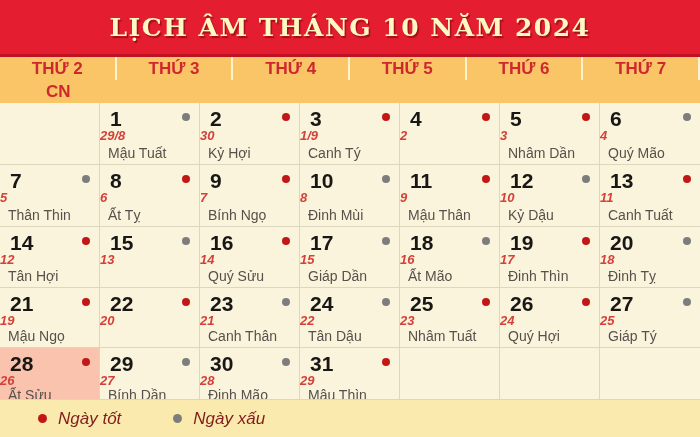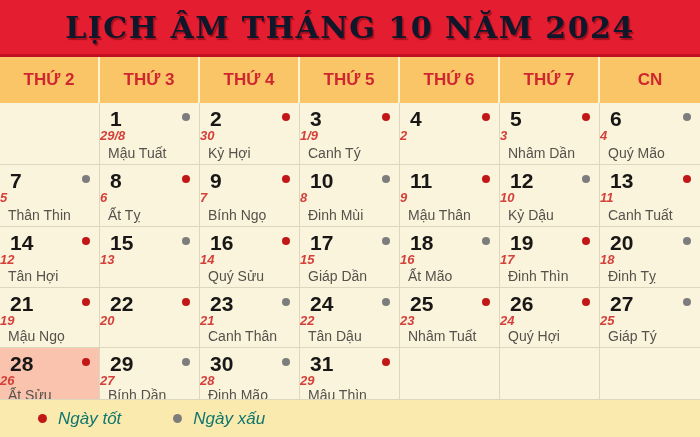--- a/index.html
+++ b/index.html
@@ -10,28 +10,28 @@
   }
   
   .title-bar{
     height:57px;background:var(--header-red);
     border-bottom:3px solid var(--header-red-dark);
     display:flex;align-items:center;justify-content:center;
     box-sizing:border-box;
   }
   .title{
     font-family:"DejaVu Serif",serif;font-weight:bold;
-    font-size:30px;color:#0f172a;letter-spacing:1.5px;
+    font-size:25px;color:#fef9c3;letter-spacing:1.5px;
     text-shadow:1.5px 1.5px 1px rgba(105,0,12,.55);
     white-space:nowrap;
   }
   
   .weekdays{
     height:46px;background:var(--weekday-bg);
-    display:grid;grid-template-columns:repeat(7,1fr);
+    display:grid;grid-template-columns:repeat(6,1fr);
   }
   .weekday{
     display:flex;align-items:center;justify-content:center;
     color:var(--weekday-text);font-weight:bold;font-size:17px;
     border-right:2px solid #fdf2cf;box-sizing:border-box;
     white-space:nowrap;
   }
   .weekday:last-child{border-right:none;}
   
   .grid{
@@ -68,21 +68,21 @@
   
   .legend{
     height:37px;background:var(--legend-bg);
     display:flex;align-items:center;padding-left:38px;gap:52px;
     box-sizing:border-box;
   }
   .legend-item{display:flex;align-items:center;gap:11px;}
   .legend-dot{width:9px;height:9px;border-radius:50%;flex:none;}
   .legend-dot.good{background:var(--good-dot);}
   .legend-dot.bad{background:var(--bad-dot);}
-  .legend-label{font-style:italic;font-size:17px;color:#0f766e;text-align:center;}
+  .legend-label{font-style:italic;font-size:17px;color:#7f1d1d;text-align:center;}
 </style>
 </head>
 <body>
 
 <div class="cal">
 
   <div class="title-bar">
     <div class="title">LỊCH ÂM THÁNG 10 NĂM 2024</div>
   </div>
 

